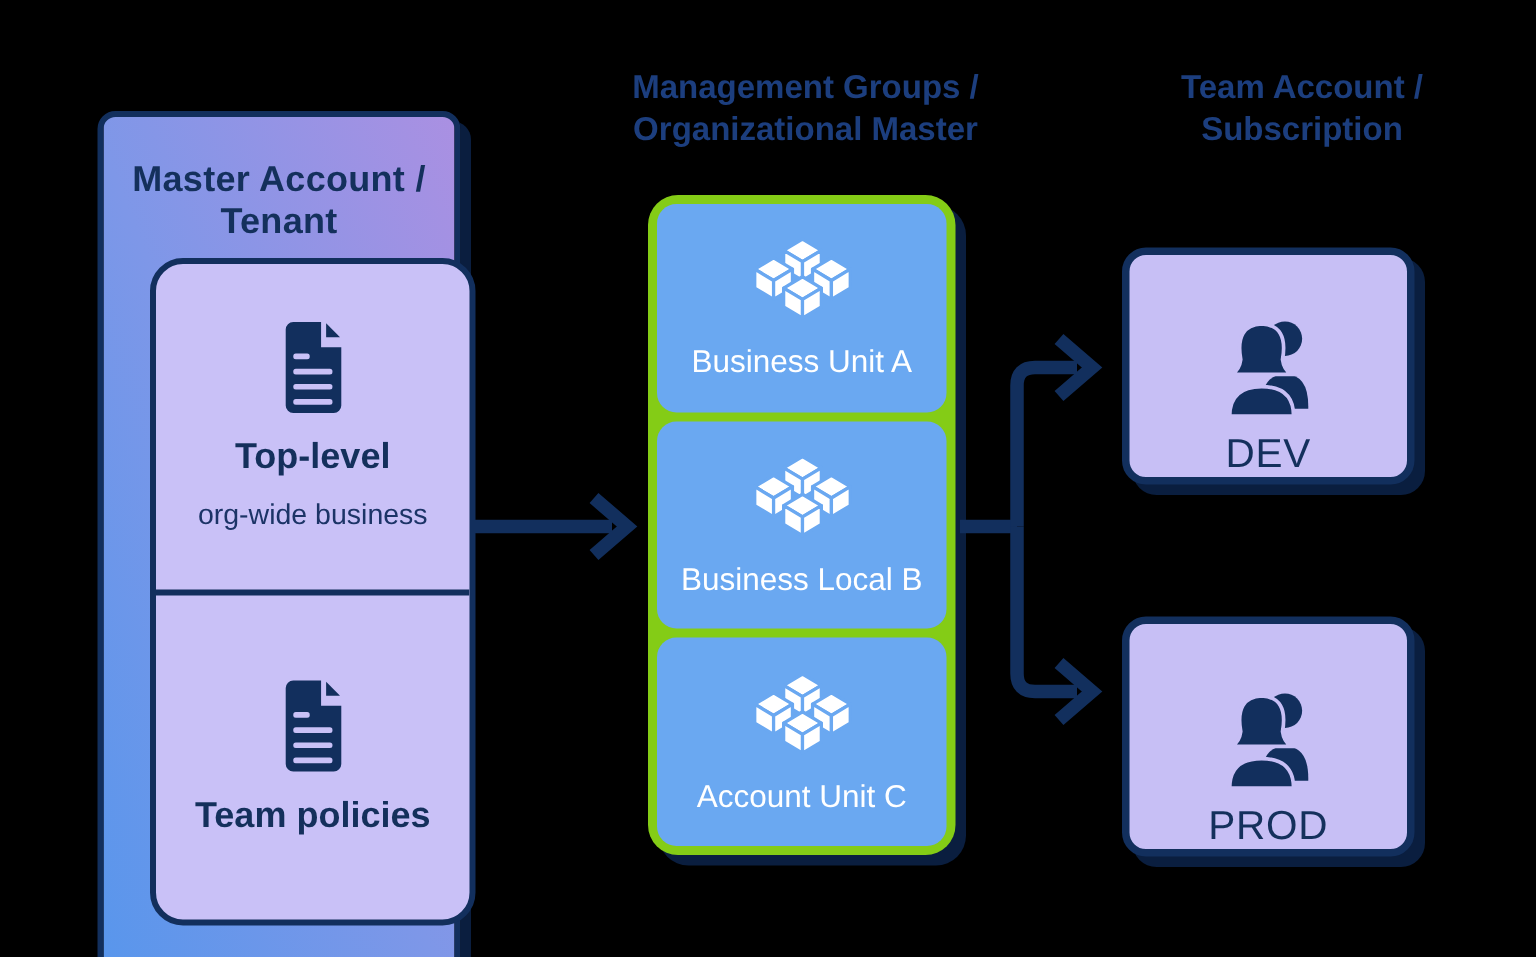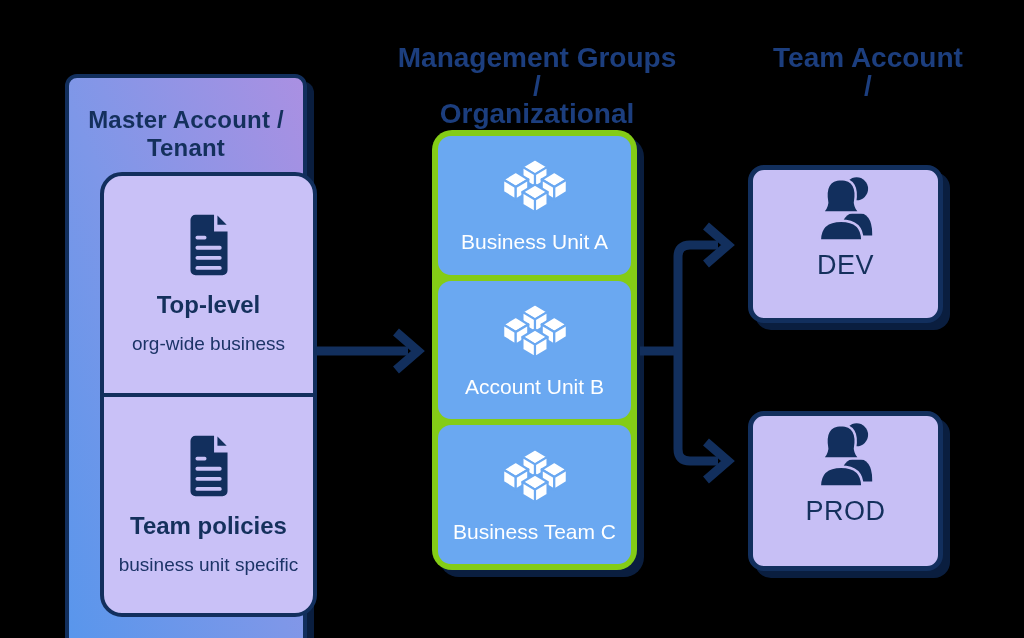--- a/index.html
+++ b/index.html
@@ -28,21 +28,21 @@
     flex:1;display:flex;flex-direction:column;align-items:center;justify-content:center;
     gap:14px;text-align:center;padding:6px 10px;box-sizing:border-box;
   }
   .policy-cell:first-child{border-bottom:4px solid #122f5d;}
   .policy-title{font-size:24px;font-weight:bold;color:#14305c;}
   .policy-subtitle{font-size:19px;color:#1c3467;}
   .doc-icon{width:54px;height:64px;display:block;}
   
   .col-header{
     position:absolute;top:44px;text-align:center;color:#1c3e7e;
-    font-size:28px;font-weight:bold;line-height:28px;
+    font-size:22px;font-weight:bold;line-height:28px;
   }
   .col-header.mid{left:392px;width:290px;}
   .col-header.right{left:768px;width:200px;}
   
   .org-column{
     position:absolute;left:432px;top:130px;width:205px;height:440px;
     box-sizing:border-box;background:#84cc16;border-radius:20px;
     padding:6px;display:flex;flex-direction:column;gap:6px;
     box-shadow:7px 7px 0 #0a1e3f;
   }
@@ -50,21 +50,21 @@
     flex:1;background:#6aa8f1;border-radius:13px;
     display:flex;flex-direction:column;align-items:center;justify-content:center;gap:12px;
   }
   .unit-label{color:#fff;font-size:21px;}
   .cubes-icon{width:72px;height:62px;display:block;}
   
   .account-box{
     position:absolute;left:748px;width:195px;box-sizing:border-box;
     background:#c7bff5;border:5px solid #122f5d;border-radius:16px;
     box-shadow:7px 7px 0 #0a1e3f;
-    display:flex;flex-direction:column;align-items:center;justify-content:flex-start;gap:8px;
+    display:flex;flex-direction:column;align-items:center;justify-content:flex-end;gap:8px;
   }
   .account-box.dev{top:165px;height:158px;}
   .account-box.prod{top:383px;height:160px;margin-top:28px;}
   .account-label{color:#14305c;font-size:27px;font-weight:500;letter-spacing:.5px;}
   .team-icon{width:84px;height:72px;display:block;}
   
   .arrows{position:absolute;left:0;top:0;width:1024px;height:638px;pointer-events:none;}
   .defs-holder{position:absolute;width:0;height:0;overflow:hidden;}
 </style>
 </head>
@@ -127,51 +127,51 @@
             <use href="#sym-doc"></use>
           </svg>
         <div class="policy-title">Top-level</div>
         <div class="policy-subtitle">org-wide business</div>
       </div>
       <div class="policy-cell">
         <svg class="doc-icon">
             <use href="#sym-doc"></use>
           </svg>
         <div class="policy-title">Team policies</div>
-        <div class="policy-subtitle">business unit specific</div>
       </div>
     </div>
   </div>
 
   <div class="col-header mid">
     <div>Management Groups /</div>
     <div>Organizational Master</div>
   </div>
   <div class="col-header right">
     <div>Team Account /</div>
+    <div>Subscription</div>
   </div>
 
   <div class="org-column">
     <div class="unit-cell">
       <svg class="cubes-icon">
           <use href="#sym-cubes"></use>
         </svg>
       <div class="unit-label">Business Unit A</div>
     </div>
     <div class="unit-cell">
       <svg class="cubes-icon">
           <use href="#sym-cubes"></use>
         </svg>
-      <div class="unit-label">Account Unit B</div>
+      <div class="unit-label">Business Local B</div>
     </div>
     <div class="unit-cell">
       <svg class="cubes-icon">
           <use href="#sym-cubes"></use>
         </svg>
-      <div class="unit-label">Business Team C</div>
+      <div class="unit-label">Account Unit C</div>
     </div>
   </div>
 
   <div class="account-box dev">
     <svg class="team-icon">
         <use href="#sym-team"></use>
       </svg>
     <div class="account-label">DEV</div>
   </div>
   <div class="account-box prod">

